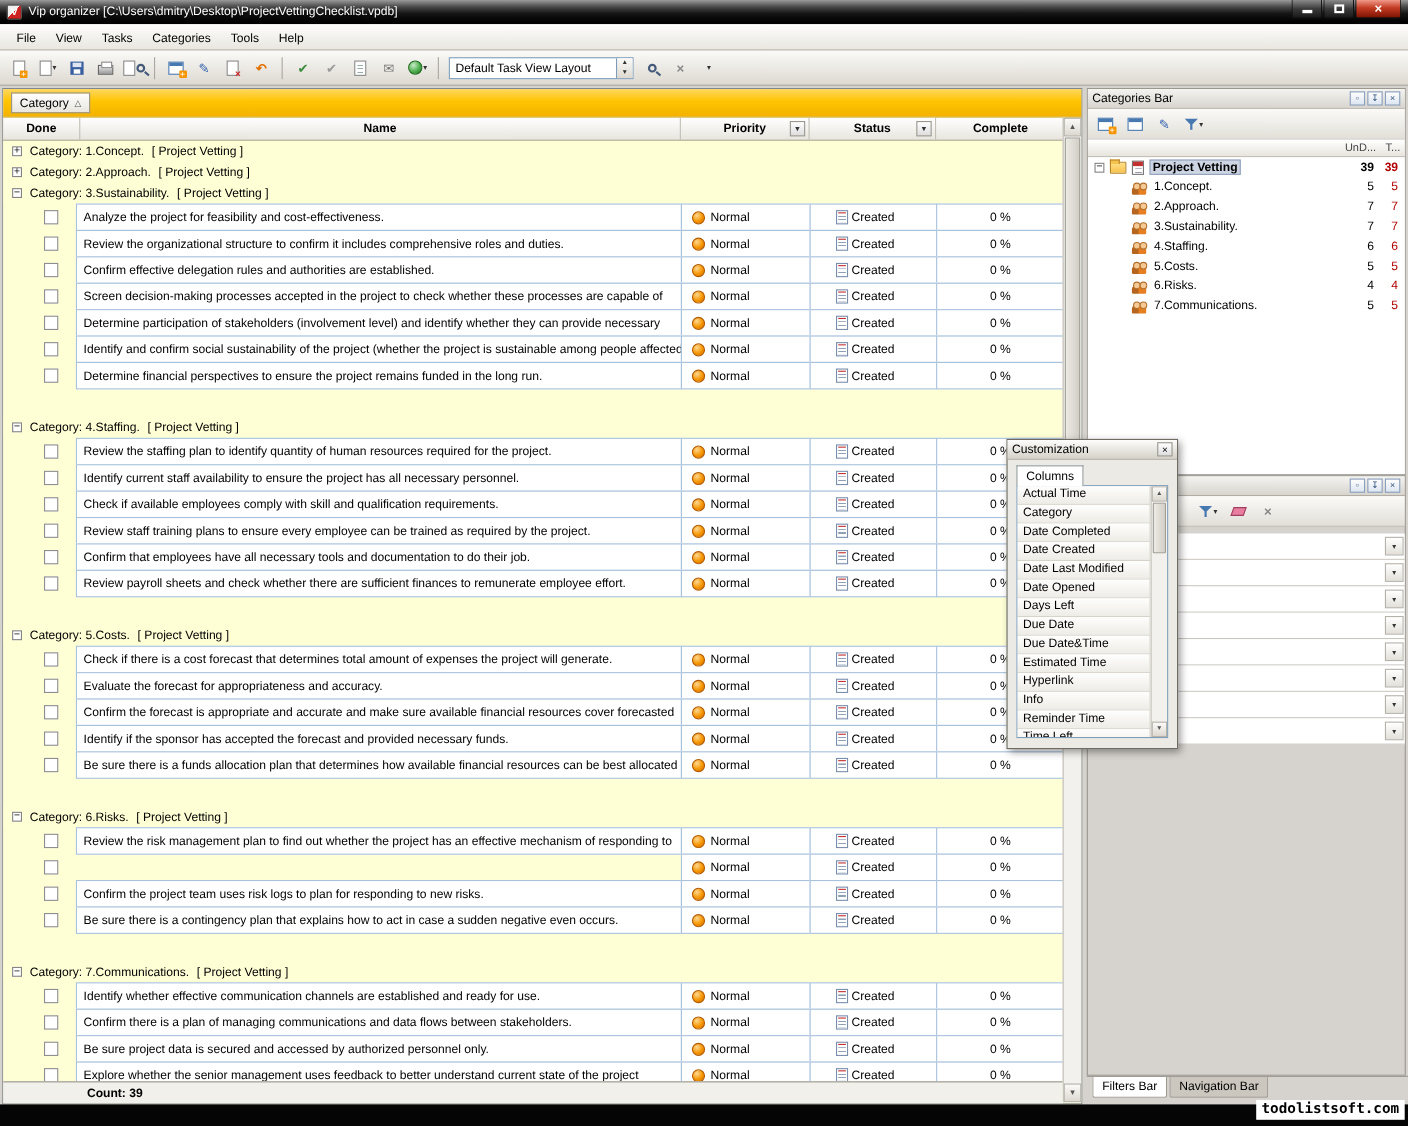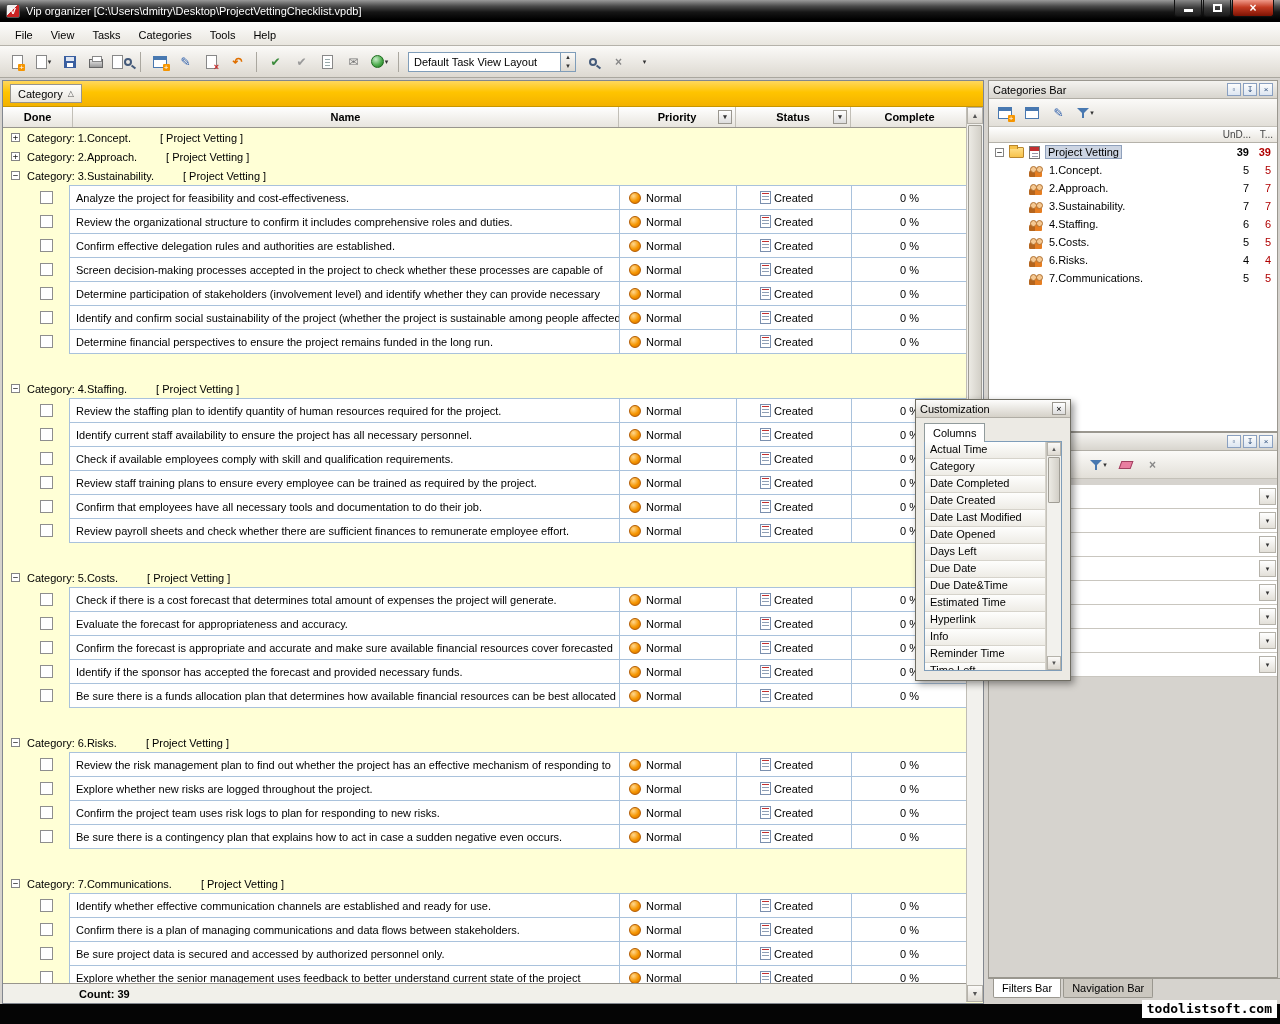--- a/index.html
+++ b/index.html
@@ -62,21 +62,21 @@
     display:flex;align-items:center;gap:5px}
   .sort{font-size:8px;color:#555}
   .ghead{position:absolute;left:0;top:26px;width:965px;height:21px;background:linear-gradient(#fff,#e8e5de);border-bottom:1px solid #98958d}
   .hcell{position:absolute;top:0;height:20px;border-right:1px solid #c2bfb7;display:flex;align-items:center;justify-content:center;font-weight:bold}
   .fbtn{position:absolute;right:3px;top:3px;width:14px;height:14px;border:1px solid #9a978f;
     background:linear-gradient(#fff,#ddd);font-size:7px;color:#333;display:flex;align-items:center;justify-content:center}
   .gbody{position:absolute;left:0;top:47px;width:965px;bottom:20px;overflow:hidden;background:#FFFFD6}
   .grow{height:19px;display:flex;align-items:center;padding-left:8px;gap:7px;background:#FFFFD6}
   .ebox{width:9px;height:9px;border:1px solid #848484;background:#fff;font-size:9px;line-height:7px;text-align:center;color:#222;
     font-family:"DejaVu Sans Mono",monospace;flex:none}
-  .gtag{margin-left:22px}
+  .gtag{}
   .gap{height:25px}
   .trow{height:25px;position:relative}
   .trow + .trow{margin-top:-1px}
   .cbx{position:absolute;left:37px;top:6px;width:13px;height:13px;background:#fff;border:1px solid #8e8e8e}
   .tcell{position:absolute;top:0;height:25px;background:#fff;border:1px solid #A9C2DC;display:flex;align-items:center}
   .c-name{left:66px;width:551px;padding:0 6px;overflow:hidden;white-space:nowrap}
   .c-pri{left:616px;width:118px;padding-left:9px;gap:5px}
   .c-sta{left:733px;width:116px;padding-left:23px;gap:3px}
   .c-com{left:848px;width:117px;justify-content:center}
   .prio-ic{width:12px;height:12px;border-radius:50%;flex:none;border:1px solid #b35b00;
@@ -105,21 +105,21 @@
     display:flex;align-items:center;padding:0 4px;gap:4px}
   .cat-cols{height:16px;background:linear-gradient(#fff,#e8e5de);border-bottom:1px solid #b5b2aa;position:relative;
     font-size:10px;color:#444}
   .cat-cols span{position:absolute;top:2px}
   .cat-tree{position:absolute;left:0;right:0;top:62px;bottom:0;background:#fff;overflow:hidden}
   .crow{height:18px;display:flex;align-items:center;position:relative;padding-left:6px;gap:5px}
   .crow .n1{position:absolute;right:28px}
   .crow .n2{position:absolute;right:6px;color:#b00000}
   .crow.root .n1,.crow.root .n2{font-weight:bold}
   .crow.child{padding-left:40px}
-  .sel-name{font-weight:normal;background:#cdd5e3;border:1px solid #8fa0bb;padding:0 2px}
+  .sel-name{font-weight:bold;background:#cdd5e3;border:1px solid #8fa0bb;padding:0 2px}
   .i-folder{width:15px;height:11px;background:linear-gradient(#ffe08a,#f7c24a);border:1px solid #b8862d;position:relative;flex:none;border-radius:1px}
   .i-folder::before{content:"";position:absolute;top:-3px;left:-1px;width:7px;height:3px;background:#f7c24a;border:1px solid #b8862d;border-bottom:none}
   .i-card{width:11px;height:13px;background:#fff;border:1px solid #777;position:relative;flex:none}
   .i-card::before{content:"";position:absolute;left:0;top:0;right:0;height:4px;background:#c23030}
   .i-card::after{content:"";position:absolute;left:2px;top:6px;width:6px;height:5px;
     background:repeating-linear-gradient(to bottom,#99a 0,#99a 1px,transparent 1px,transparent 3px)}
   .i-people{width:15px;height:13px;position:relative;flex:none}
   .pers{position:absolute;bottom:0;width:7px;height:7px;border-radius:3px 3px 1px 1px;background:#e67e22}
   .pers::before{content:"";position:absolute;top:-4px;left:1px;width:5px;height:5px;border-radius:50%;background:#f5c993;border:1px solid #b07030}
   .pers.back{left:0;background:#b5651d}
@@ -649,23 +649,20 @@
         <div class="tcell c-sta">
           <span class="stat-ic"></span>
           <span>Created</span>
         </div>
         <div class="tcell c-com">
           <span>0 %</span>
         </div>
       </div>
       <div class="trow">
         <span class="cbx"></span>
-        <div class="tcell c-name">
-          <span>Explore whether new risks are logged throughout the project.</span>
-        </div>
         <div class="tcell c-pri">
           <span class="prio-ic"></span>
           <span>Normal</span>
         </div>
         <div class="tcell c-sta">
           <span class="stat-ic"></span>
           <span>Created</span>
         </div>
         <div class="tcell c-com">
           <span>0 %</span>

